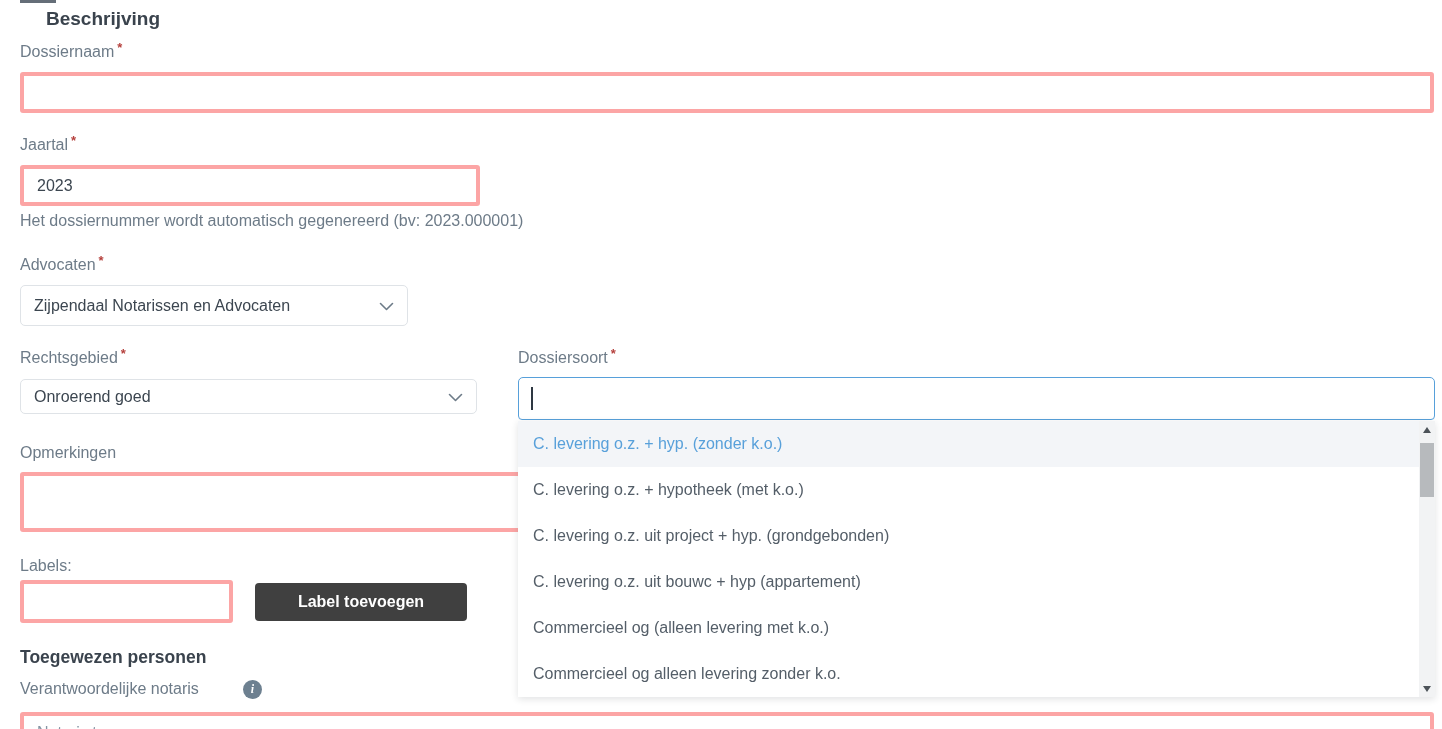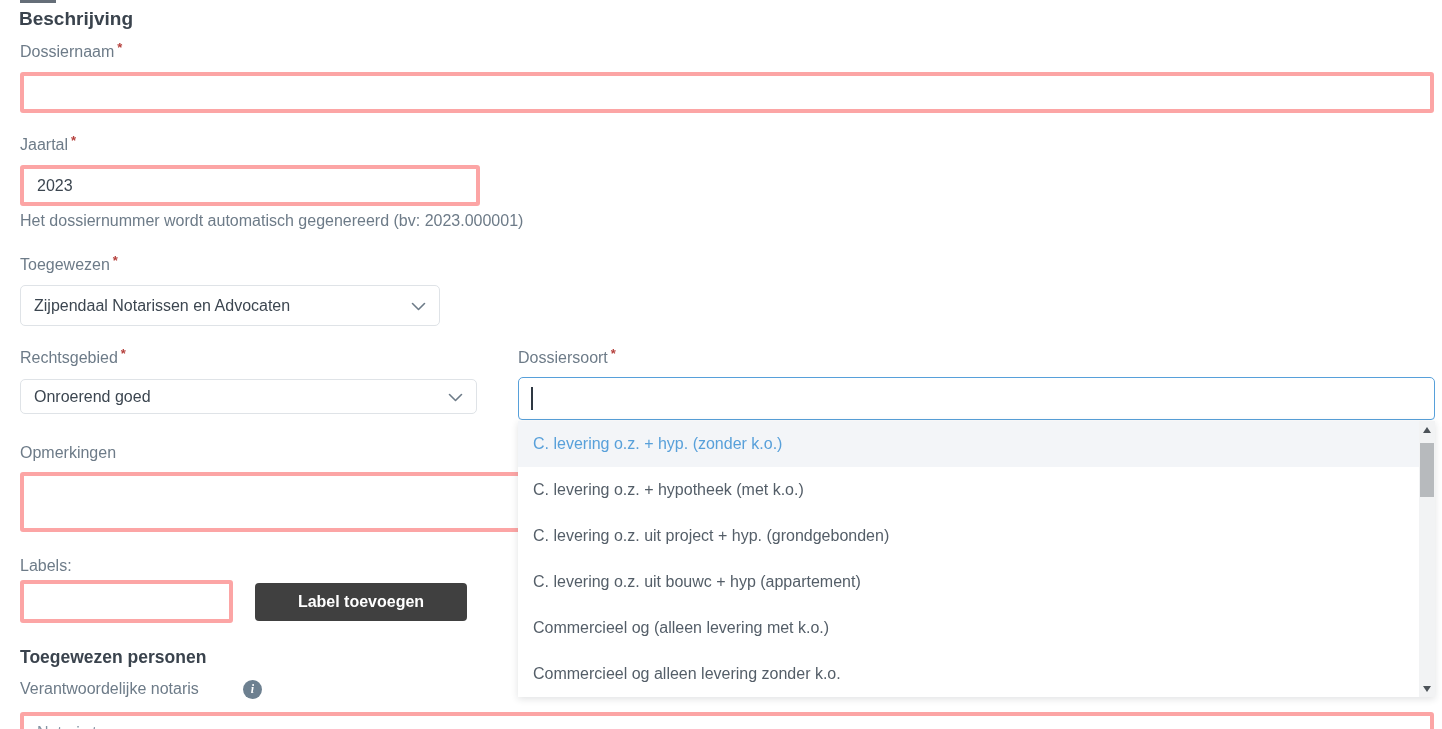--- a/index.html
+++ b/index.html
@@ -14,20 +14,21 @@
     height: 729px;
     background: #ffffff;
     overflow: hidden;
   }
   .abs { position: absolute; }
 
   .h1 {
     font-size: 19px;
     font-weight: 700;
     color: #3a434d;
+    margin-left: 27px;
   }
   .h2 {
     font-size: 17.5px;
     font-weight: 700;
     color: #3a434d;
   }
   .lbl {
     font-size: 16px;
     color: #6d7b88;
   }
@@ -193,23 +194,23 @@
   </div>
   <input class="abs box" style="left: 20px; top: 72px; width: 1414px; height: 41px;" value="">
 
   <div class="abs lbl" style="left:20px; top:136px;">
     <span>Jaartal</span><span class="req">*</span>
   </div>
   <input class="abs box" style="left: 20px; top: 165px; width: 460px; height: 41px;" value="2023">
   <div class="abs help" style="left:20px; top:212px;">Het dossiernummer wordt automatisch gegenereerd (bv: 2023.000001)</div>
 
   <div class="abs lbl" style="left:20px; top:256px;">
-    <span>Toegewezen</span><span class="req">*</span>
-  </div>
-  <div class="abs select" style="left:20px; top:285px; width:420px; height:41px;">
+    <span>Advocaten</span><span class="req">*</span>
+  </div>
+  <div class="abs select" style="left:20px; top:285px; width:388px; height:41px;">
     <span class="sel-text">Zijpendaal Notarissen en Advocaten</span>
     <span>
       <svg width="15" height="9" viewBox="0 0 15 9">
           <polyline points="1.5,1.5 7.5,7.5 13.5,1.5" fill="none" stroke="#6d7b88" stroke-width="1.6" stroke-linecap="round" stroke-linejoin="round"></polyline>
         </svg>
     </span>
   </div>
 
   <div class="abs lbl" style="left:20px; top:349px;">
     <span>Rechtsgebied</span><span class="req">*</span>

